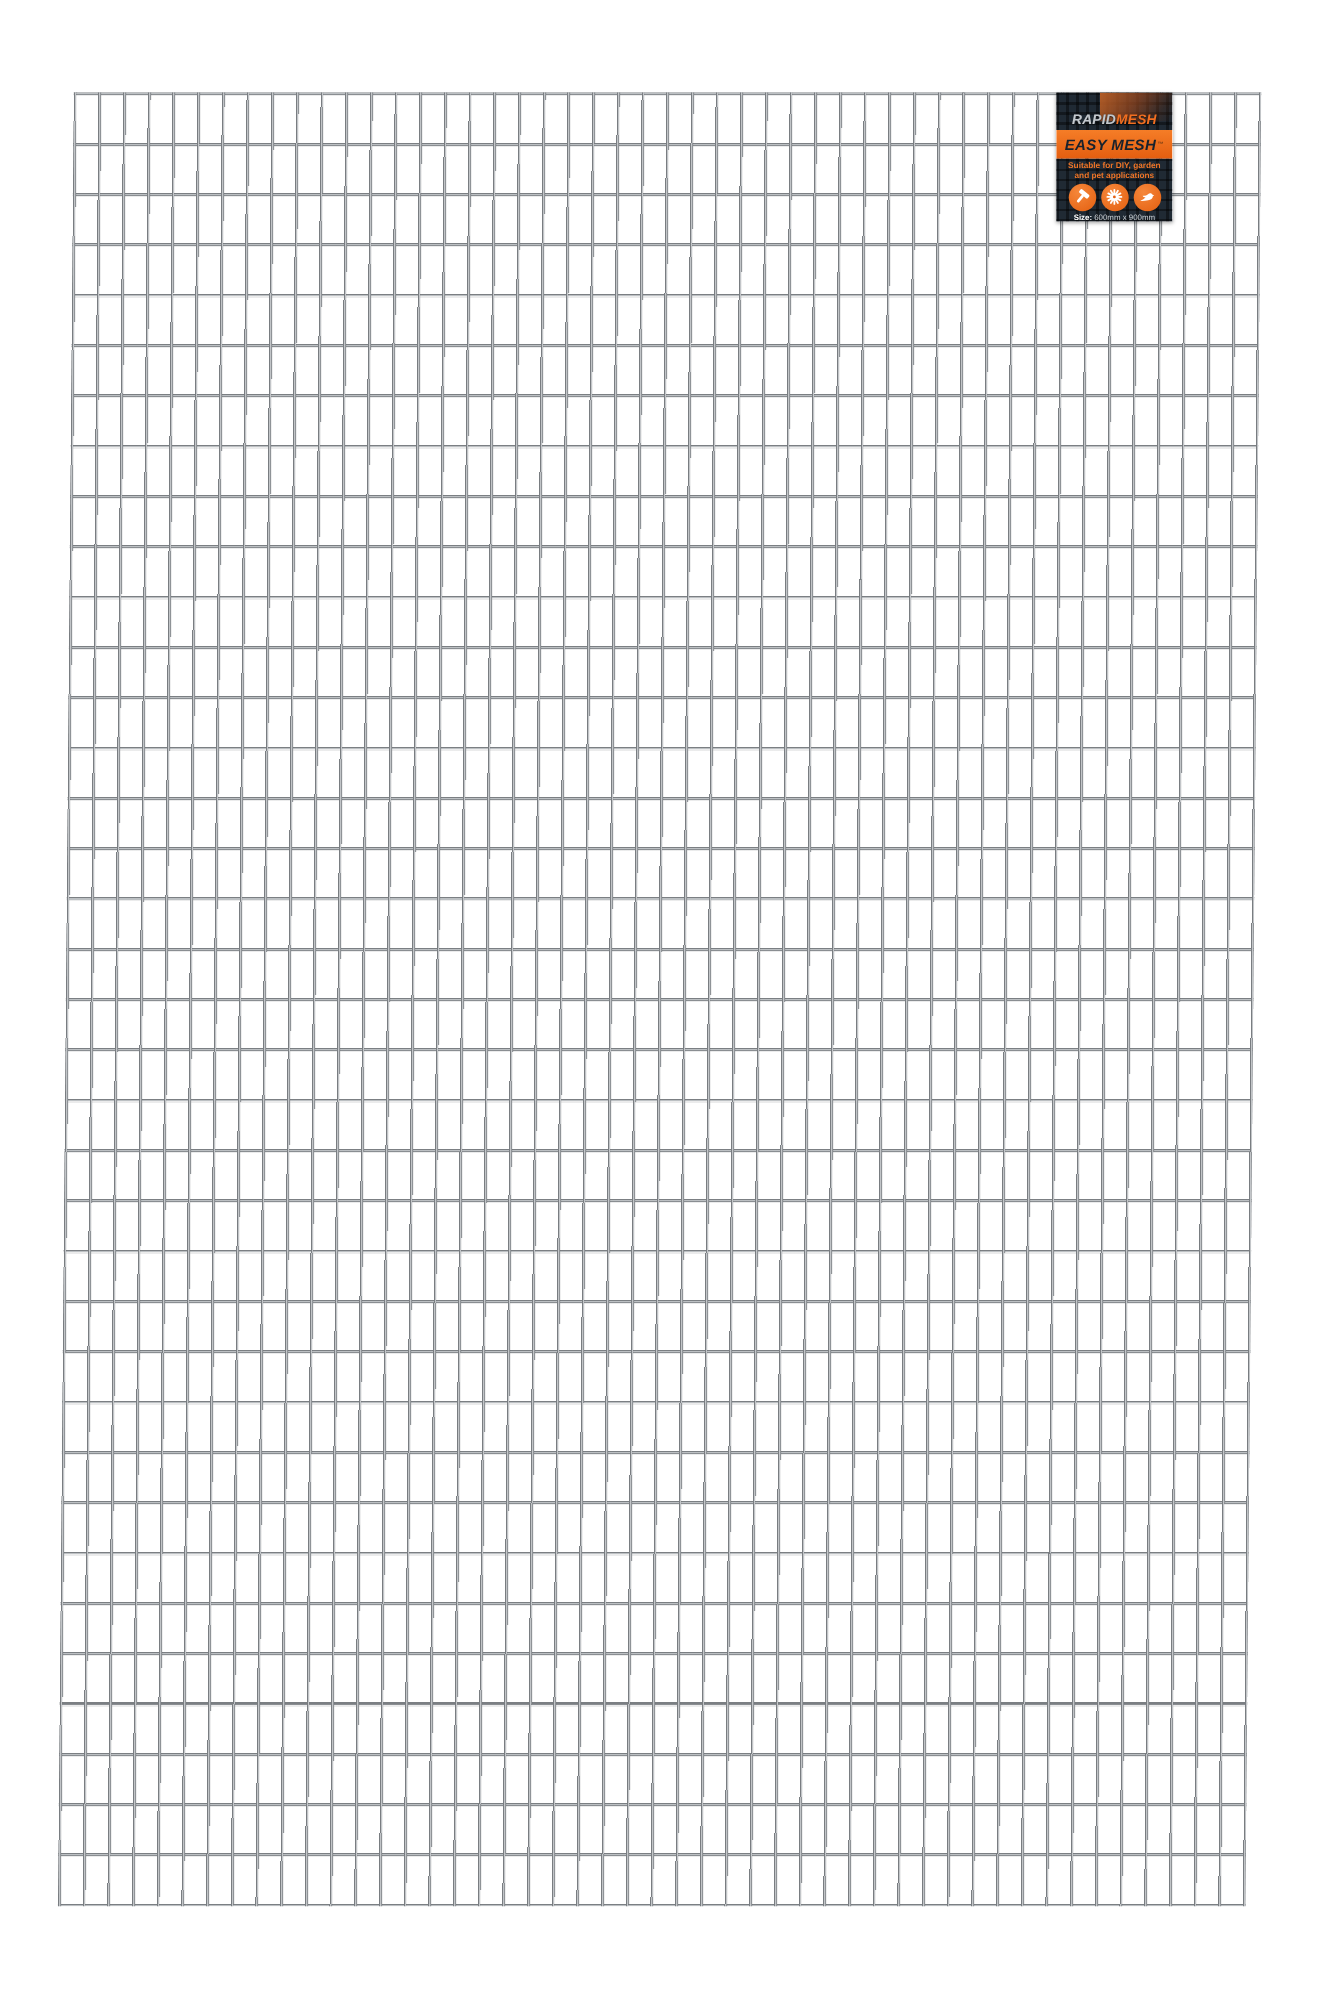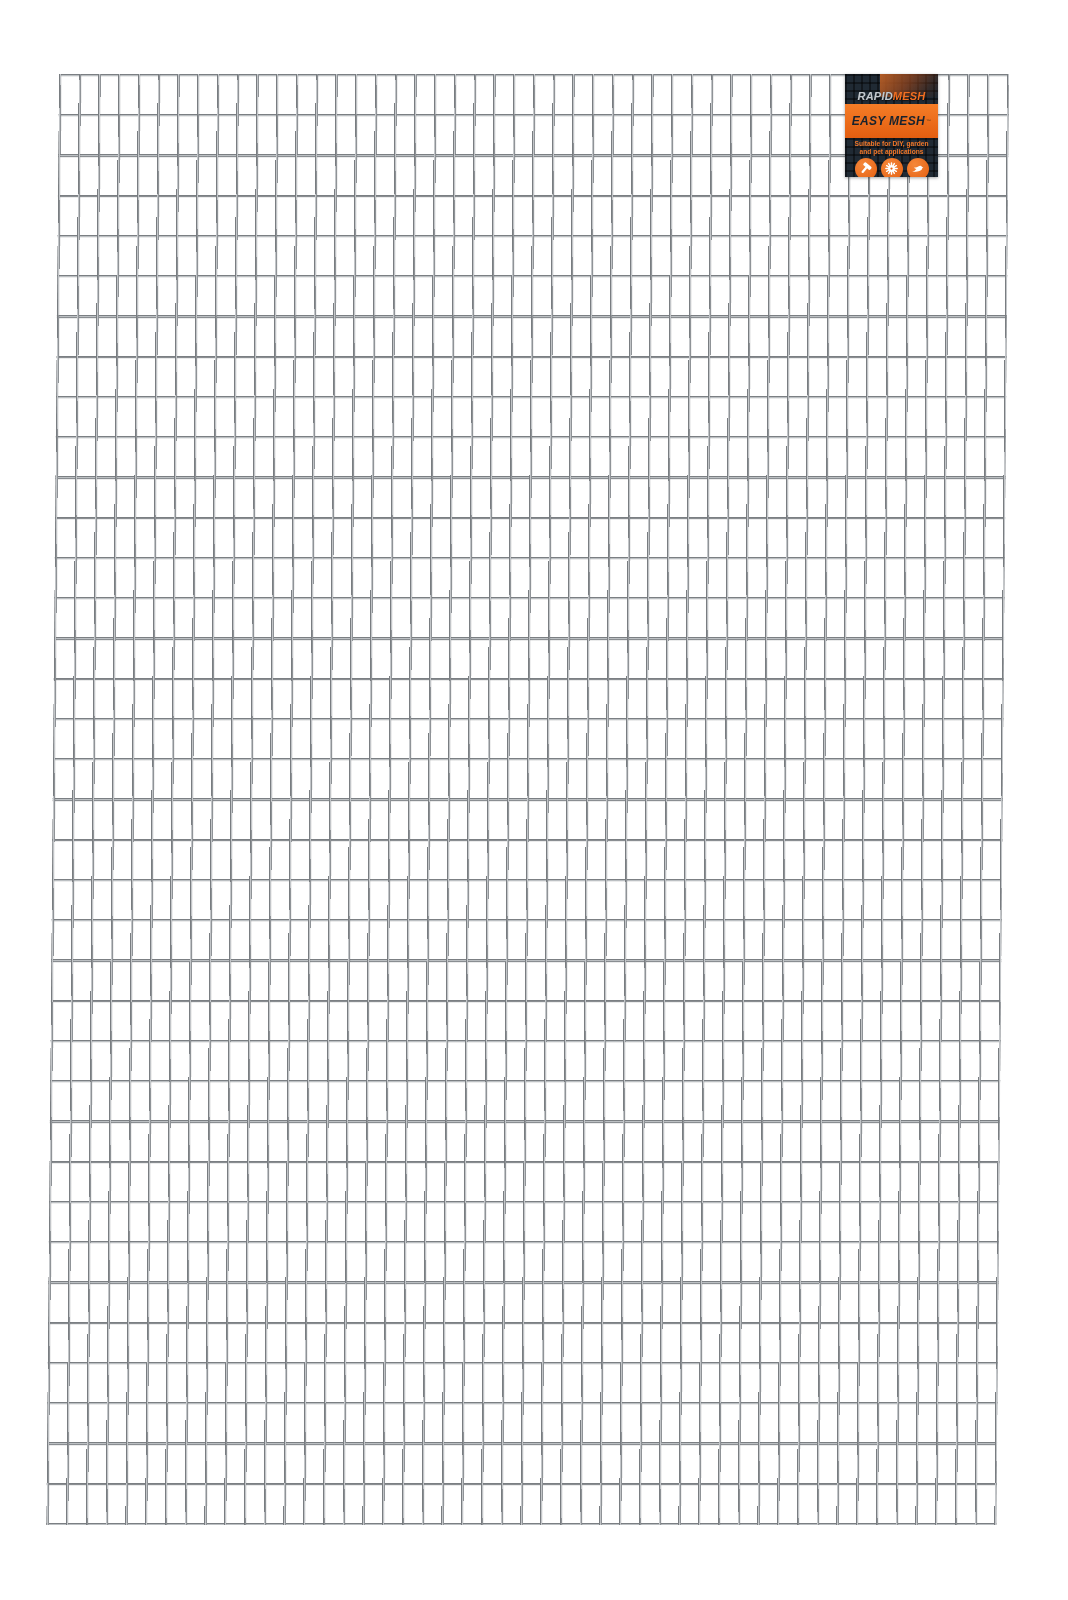--- a/index.html
+++ b/index.html
@@ -54,21 +54,21 @@
   }
   .brand {
     position:absolute; left:0; right:0; bottom:2px; text-align:center;
     font-style:italic; font-weight:800; font-size:11px; letter-spacing:0.2px;
     white-space:nowrap;
   }
   .brand-rapid { color:#c3c8cd; text-shadow:0 0 1px #3e454c, 0 1px 1px rgba(0,0,0,0.65); }
   .brand-mesh  { color:var(--accent,#f26f21); text-shadow:0 1px 1px rgba(0,0,0,0.55); }
 
   .banner {
-    height:34px; flex:none;
+    height:23px; flex:none;
     background:linear-gradient(#f57d27, #e45e10);
     display:flex; align-items:center; justify-content:center;
     font-style:italic; font-weight:900; font-size:12px; letter-spacing:0.3px;
     color:#18222d; white-space:nowrap;
   }
   .banner .tm { font-size:5px; font-weight:700; color:#7c3f15; vertical-align:super; margin-left:1px; font-style:normal; }
 
   .label-info { flex:1; display:flex; flex-direction:column; align-items:center; padding-top:2px; }
   .tagline {
     color:#ef7527; font-weight:700; font-size:6.6px; line-height:1.2;

